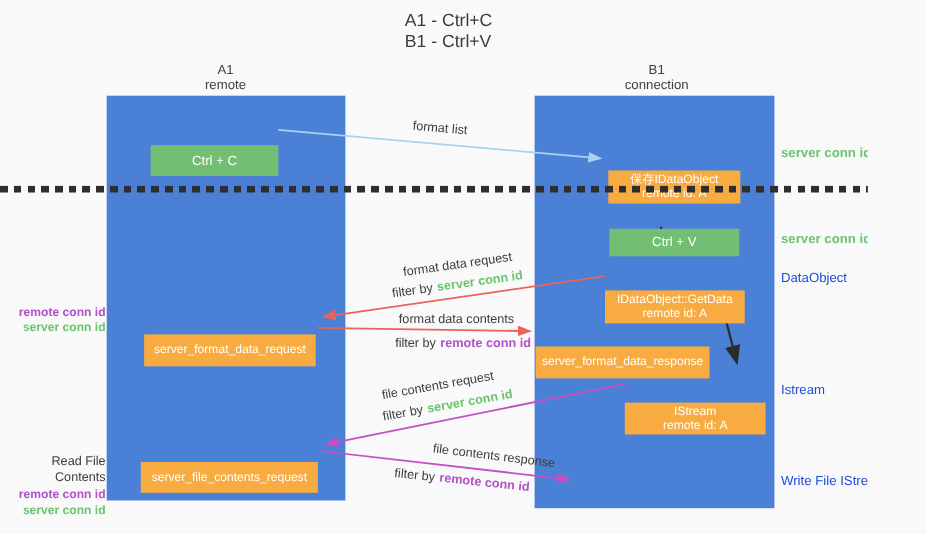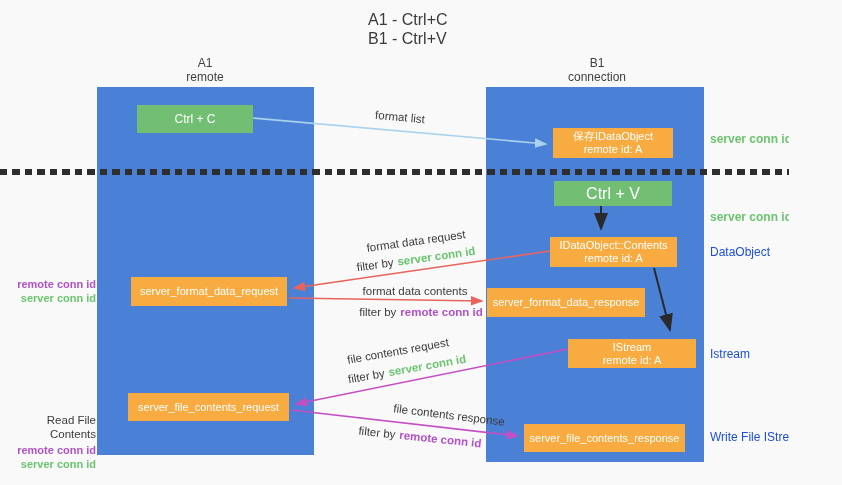--- a/index.html
+++ b/index.html
@@ -12,26 +12,26 @@
   .lane-b{left:486px;top:87px;width:218px;height:375px;}
 
   .lane-header{position:absolute;width:110px;text-align:center;font-size:12px;line-height:14px;color:#3f3f3f;top:56px;}
   .lane-header.a{left:150px;}
   .lane-header.b{left:542px;}
 
   .divider{position:absolute;left:0;top:169px;width:842px;height:6px;z-index:6;
     background:repeating-linear-gradient(90deg,#2e2e2e 0 7px,transparent 7px 12.5px);}
 
   .box{position:absolute;display:flex;flex-direction:column;align-items:center;justify-content:center;
-    color:#ffffff;text-align:center;font-size:11px;line-height:13px;z-index:4;}
+    color:#ffffff;text-align:center;font-size:11px;line-height:13px;z-index:4;margin-top:27px;}
   .green{background:#72bf74;}
   .orange{background:#f8ab40;}
   .b-ctrl-c{left:137px;top:105px;width:116px;height:28px;font-size:12px;}
   .b-save{left:553px;top:128px;width:120px;height:30px;}
-  .b-ctrl-v{left:554px;top:181px;width:118px;height:25px;font-size:16px;}
+  .b-ctrl-v{left:554px;top:181px;width:118px;height:25px;font-size:12px;}
   .b-getdata{left:550px;top:237px;width:127px;height:30px;}
   .b-freq{left:131px;top:277px;width:156px;height:29px;}
   .b-fresp{left:487px;top:288px;width:158px;height:29px;}
   .b-istream{left:568px;top:339px;width:128px;height:29px;}
   .b-fcreq{left:128px;top:393px;width:161px;height:28px;}
   .b-fcresp{left:524px;top:424px;width:161px;height:28px;}
 
   svg.arrows{position:absolute;left:0;top:0;z-index:3;}
 
   .albl{position:absolute;font-size:11.5px;color:#3c3c3c;white-space:nowrap;z-index:5;
@@ -98,38 +98,35 @@
     <span>Ctrl + C</span>
   </div>
   <div class="box orange b-save">
     <span>保存IDataObject</span>
     <span>remote id: A</span>
   </div>
   <div class="box green b-ctrl-v">
     <span>Ctrl + V</span>
   </div>
   <div class="box orange b-getdata">
-    <span>IDataObject::Contents</span>
+    <span>IDataObject::GetData</span>
     <span>remote id: A</span>
   </div>
   <div class="box orange b-freq">
     <span>server_format_data_request</span>
   </div>
   <div class="box orange b-fresp">
     <span>server_format_data_response</span>
   </div>
   <div class="box orange b-istream">
     <span>IStream</span>
     <span>remote id: A</span>
   </div>
   <div class="box orange b-fcreq">
     <span>server_file_contents_request</span>
-  </div>
-  <div class="box orange b-fcresp">
-    <span>server_file_contents_response</span>
   </div>
 
   <div class="albl" style="left:400px;top:117px;transform:translate(-50%,-50%) rotate(5deg);">format list</div>
 
   <div class="albl" style="left:416px;top:241px;transform:translate(-50%,-50%) rotate(-8deg);">format data request</div>
   <div class="albl" style="left:416px;top:259px;transform:translate(-50%,-50%) rotate(-8deg);">
     <span class="fb">filter by</span><span class="green-t">server conn id</span>
   </div>
 
   <div class="albl" style="left:415px;top:291px;transform:translate(-50%,-50%);">format data contents</div>

